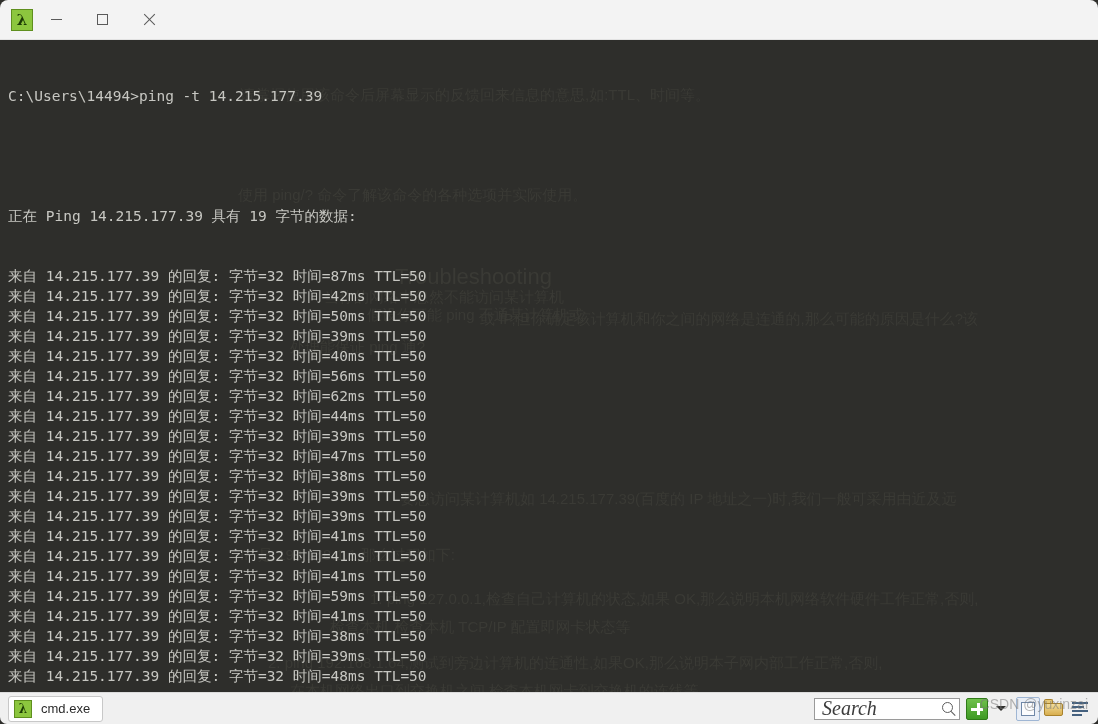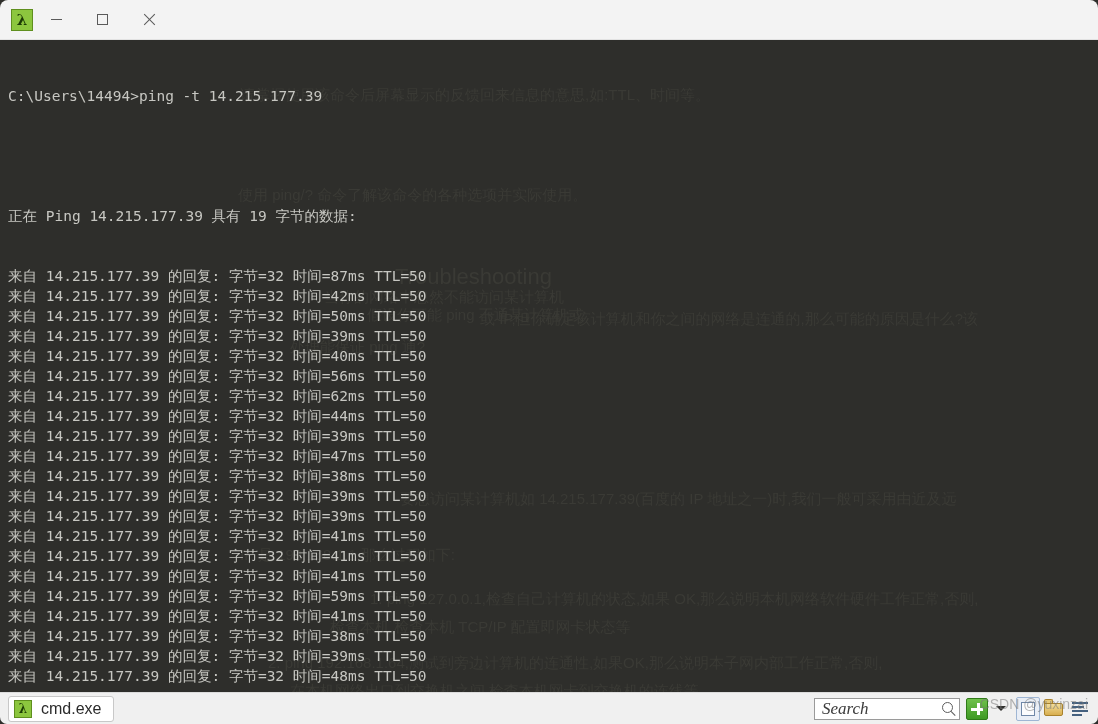--- a/index.html
+++ b/index.html
@@ -138,40 +138,40 @@
     color: #1d3b05;
     font-family: "DejaVu Serif", serif;
     font-size: 12px;
     line-height: 16px;
     text-align: center;
     font-weight: bold;
   }
   .tab-btn .tb-lbl {
     margin-left: 9px;
     font-family: "Liberation Sans", sans-serif;
-    font-size: 16px;
+    font-size: 13px;
     color: #2b2b2b;
   }
   .sb-spacer { flex: 1 1 auto; }
 
   .search-wrap {
     position: relative;
     display: flex; align-items: center;
     width: 146px; height: 22px;
     background: #ffffff;
     border: 1px solid #9a9a9a;
     margin-right: 6px;
   }
   .search-wrap input {
     border: 0; outline: 0;
     width: 112px; height: 18px;
     margin-left: 5px;
     font-family: "Liberation Serif", serif;
     font-style: italic;
-    font-size: 17px;
+    font-size: 20px;
     color: #0369a1;
     background: transparent;
   }
   .search-wrap input::placeholder { color: #3c3c3c; opacity: 1; }
   .mag {
     position: absolute; right: 6px; top: 3px;
     width: 11px; height: 11px;
     border: 1.4px solid #5d5d5d;
     border-radius: 50%;
   }

